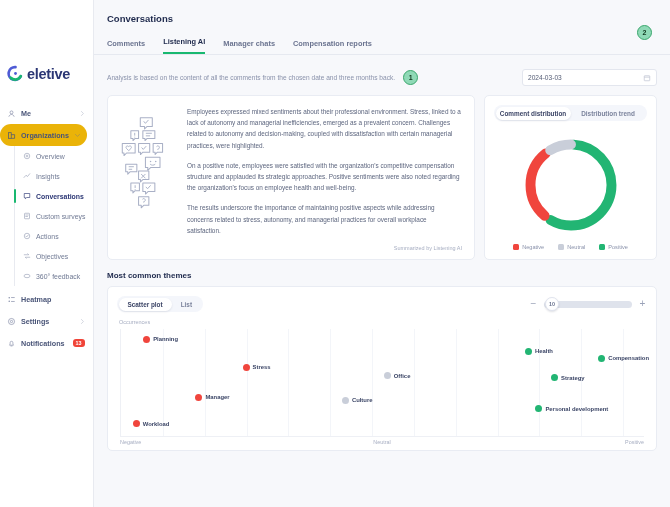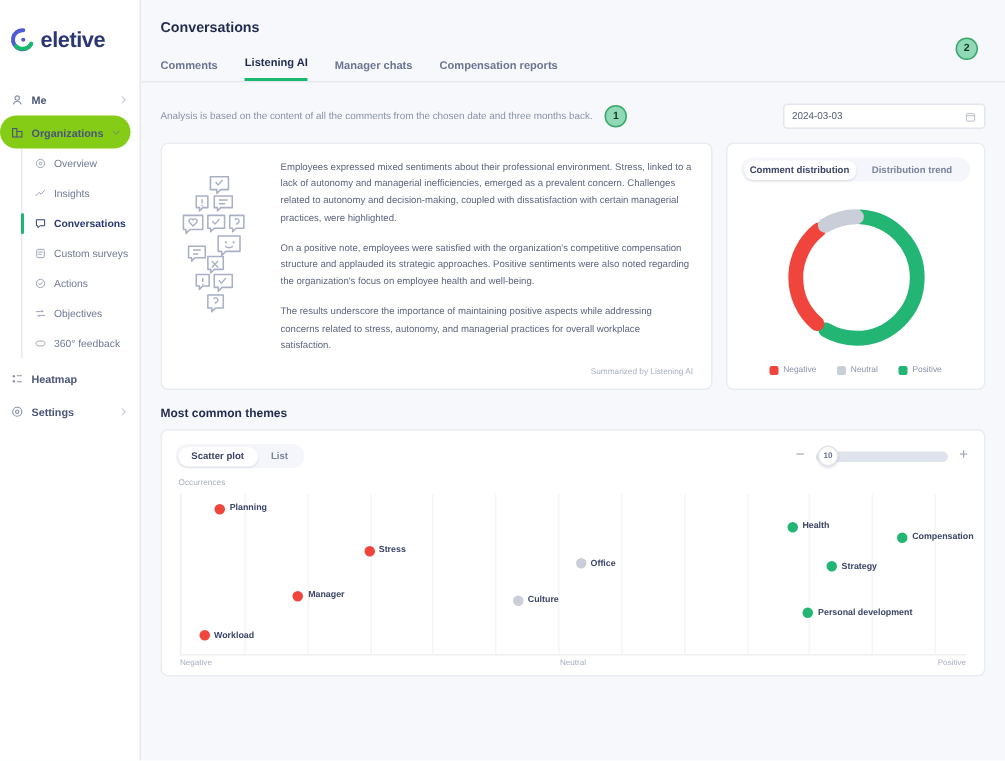--- a/index.html
+++ b/index.html
@@ -16,20 +16,21 @@
     width: 94px; height: 507px;
     background: #ffffff;
     border-right: 1px solid #e8eaf0;
     padding: 0;
     flex: 0 0 94px;
     position: relative;
   }
   .logo-row {
     display: flex; align-items: center; gap: 3px;
     padding: 18px 0 0 7px;
+    margin-top: 47px;
   }
   .logo-mark { width: 17px; height: 17px; flex: 0 0 17px; }
   .logo-text {
     font-size: 14.5px; font-weight: 700; color: #2b3674;
     letter-spacing: -0.3px;
   }
   .nav { margin-top: 20px; }
   .nav-item {
     display: flex; align-items: center;
     height: 22px;
@@ -38,21 +39,21 @@
     font-size: 7.2px;
     color: #4a5578;
     font-weight: 600;
     position: relative;
     cursor: pointer;
   }
   .nav-item .ico { width: 9px; height: 9px; flex: 0 0 9px; display: block; }
   .nav-item .lbl { flex: 1; white-space: nowrap; }
   .nav-item .chev { width: 7px; height: 7px; margin-right: 7px; opacity: .55; }
   .nav-item.active-parent {
-    background: #84cc16;
+    background: #eab308;
     border-radius: 11px;
     margin-right: 6px;
   }
   .subnav {
     margin-left: 14px;
     border-left: 1px solid #e8eaf0;
     padding-left: 0;
   }
   .sub-item {
     display: flex; align-items: center; gap: 5px;
@@ -340,20 +341,30 @@
             </svg>
         </span>
         <span class="lbl">Settings</span>
         <span class="chev">
           <svg viewBox="0 0 12 12" width="7" height="7">
               <path d="M4.2 2.5 L7.6 6 L4.2 9.5" fill="none" stroke="#9aa2b8" stroke-width="1.3" stroke-linecap="round" stroke-linejoin="round"></path>
             </svg>
         </span>
       </div>
 
+      <div class="nav-item">
+        <span class="ico">
+          <svg viewBox="0 0 16 16" width="9" height="9">
+              <path d="M4.5 11 h7 l-1-2 v-2.4 a2.5 2.5 0 0 0-5 0 V9 z" fill="none" stroke="#8a92ab" stroke-width="1.2" stroke-linejoin="round"></path>
+              <path d="M7 12.4 h2" stroke="#8a92ab" stroke-width="1.2" stroke-linecap="round"></path>
+            </svg>
+        </span>
+        <span class="lbl" style="flex:none">Notifications</span>
+        <span class="badge-count">13</span>
+      </div>
 
     </nav>
   </aside>
 
   <main id="main">
 
     <div class="page-title">Conversations</div>
 
     <div class="tabs">
       <div class="tab">Comments</div>

